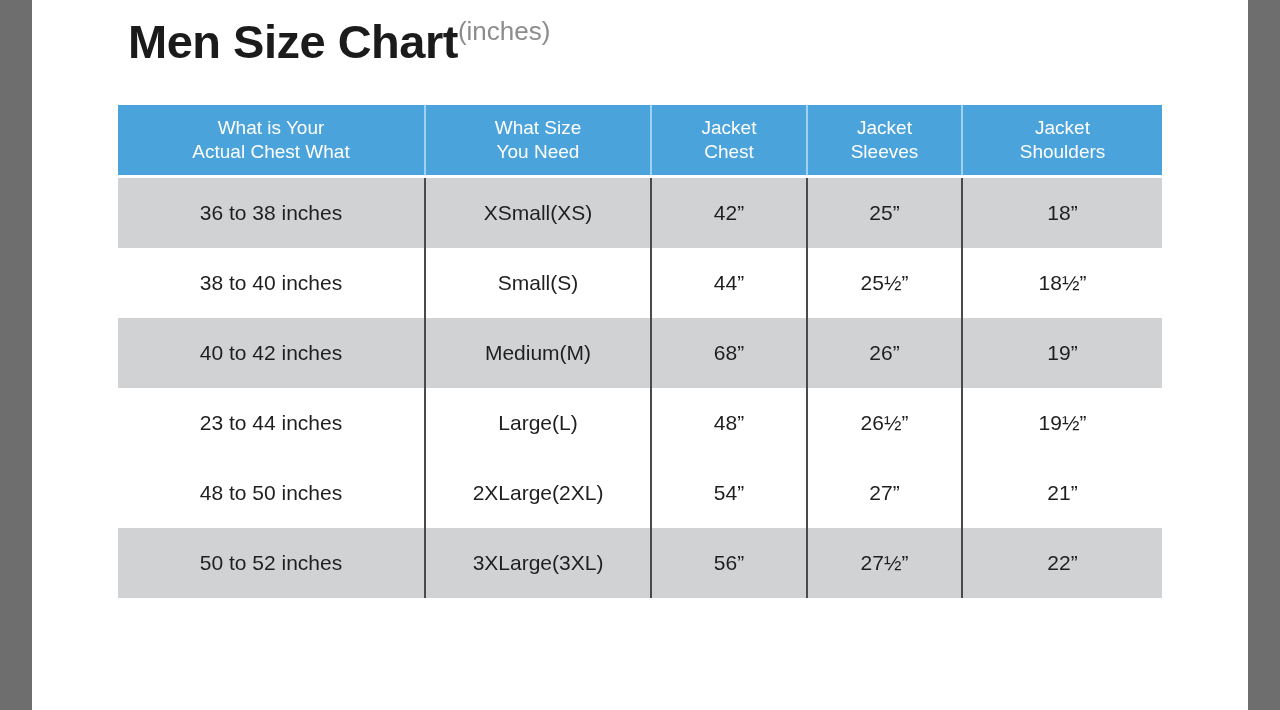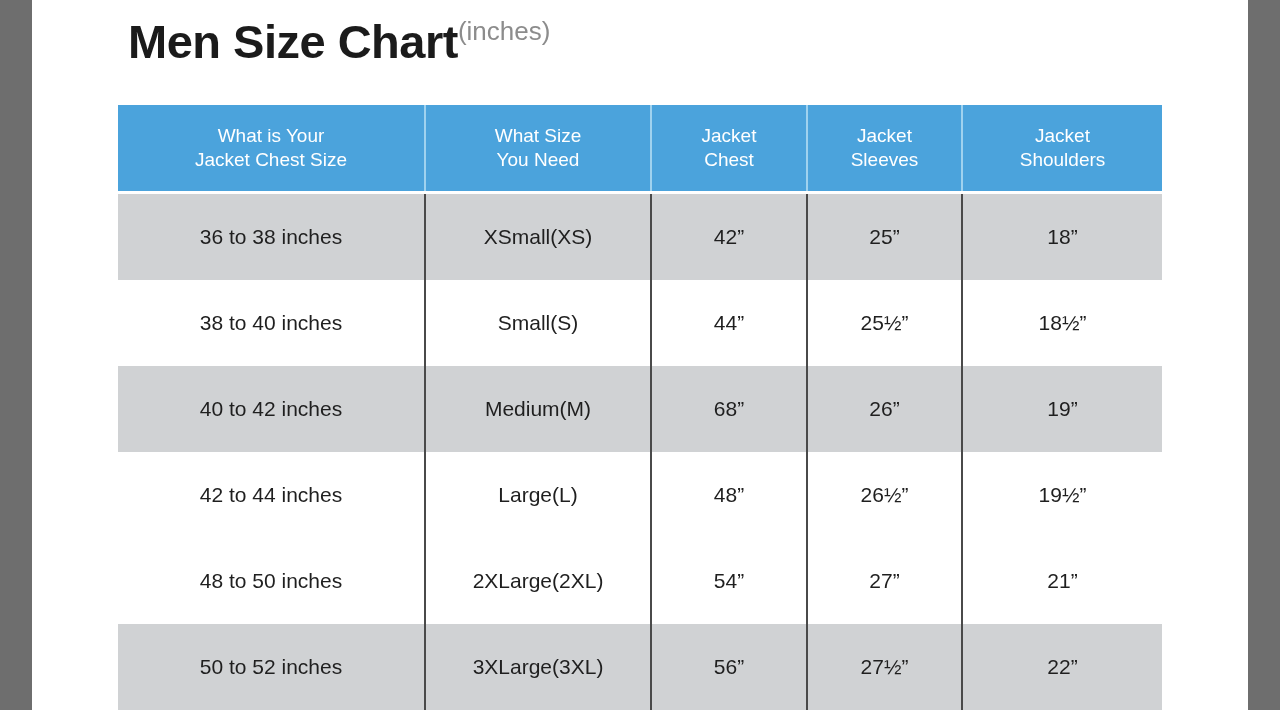--- a/index.html
+++ b/index.html
@@ -62,21 +62,21 @@
   .chart-table {
     position: absolute;
     left: 86px;
     top: 105px;
     width: 1044px;
     border-collapse: collapse;
     table-layout: fixed;
   }
   .chart-table th,
   .chart-table td {
-    padding: 8px;
+    padding: 0;
     text-align: center;
     vertical-align: middle;
   }
 
   
   col.c0 { width: 307px; }
   col.c1 { width: 226px; }
   col.c2 { width: 156px; }
   col.c3 { width: 155px; }
   col.c4 { width: 200px; }
@@ -125,21 +125,21 @@
       <col class="c0">
         <col class="c1">
         <col class="c2">
         <col class="c3">
         <col class="c4">
     </colgroup>
     <thead>
       <tr>
         <th>
           <span class="hdr-line">What is Your</span>
-          <span class="hdr-line">Jacket Chest Size</span>
+          <span class="hdr-line">Actual Chest What</span>
         </th>
         <th>
           <span class="hdr-line">What Size</span>
           <span class="hdr-line">You Need</span>
         </th>
         <th>
           <span class="hdr-line">Jacket</span>
           <span class="hdr-line">Chest</span>
         </th>
         <th>
@@ -168,21 +168,21 @@
         <td>18½”</td>
       </tr>
       <tr class="shade">
         <td>40 to 42 inches</td>
         <td>Medium(M)</td>
         <td>68”</td>
         <td>26”</td>
         <td>19”</td>
       </tr>
       <tr class="plain">
-        <td>42 to 44 inches</td>
+        <td>23 to 44 inches</td>
         <td>Large(L)</td>
         <td>48”</td>
         <td>26½”</td>
         <td>19½”</td>
       </tr>
       <tr class="plain">
         <td>48 to 50 inches</td>
         <td>2XLarge(2XL)</td>
         <td>54”</td>
         <td>27”</td>

